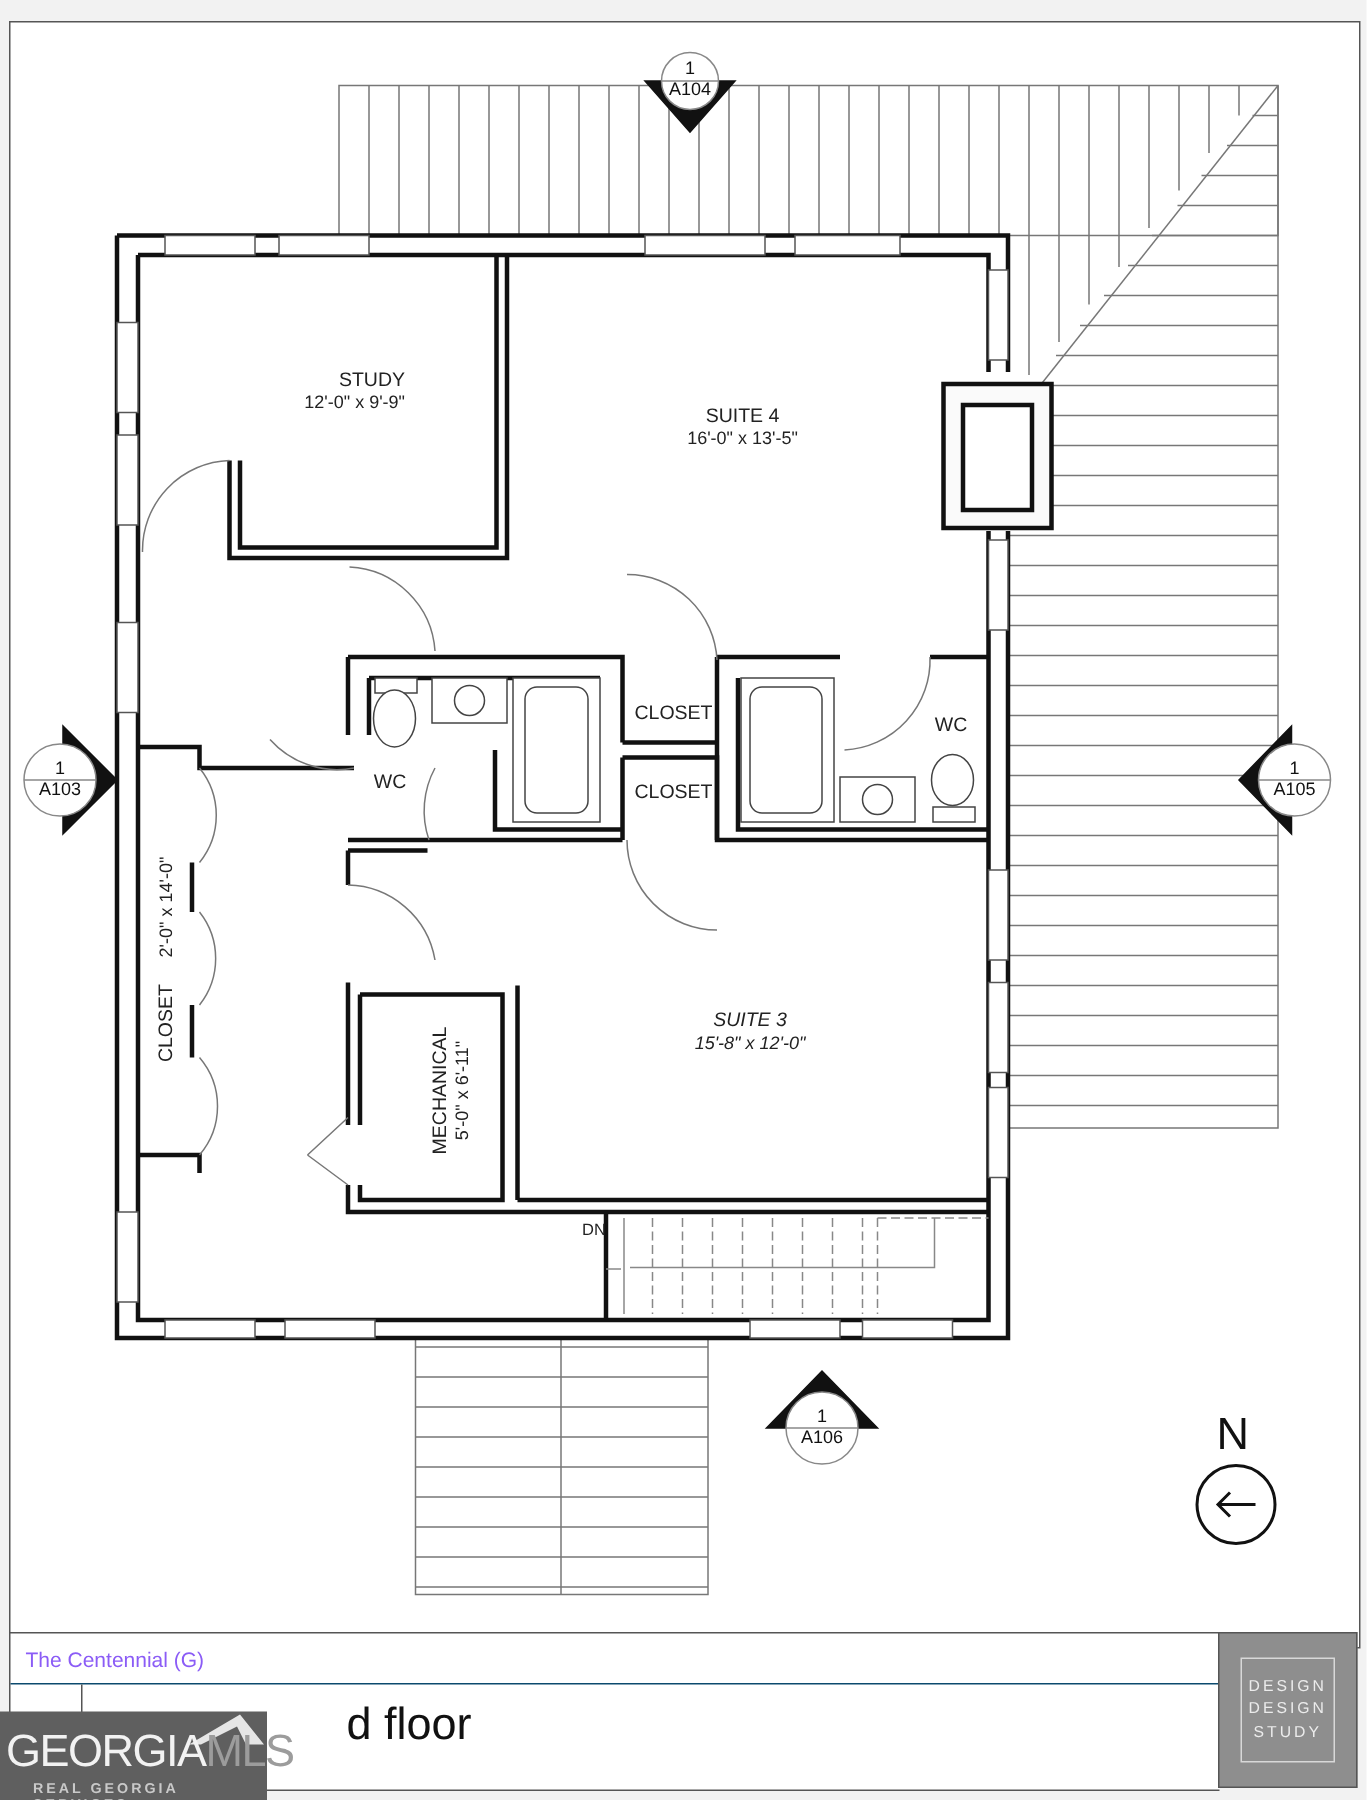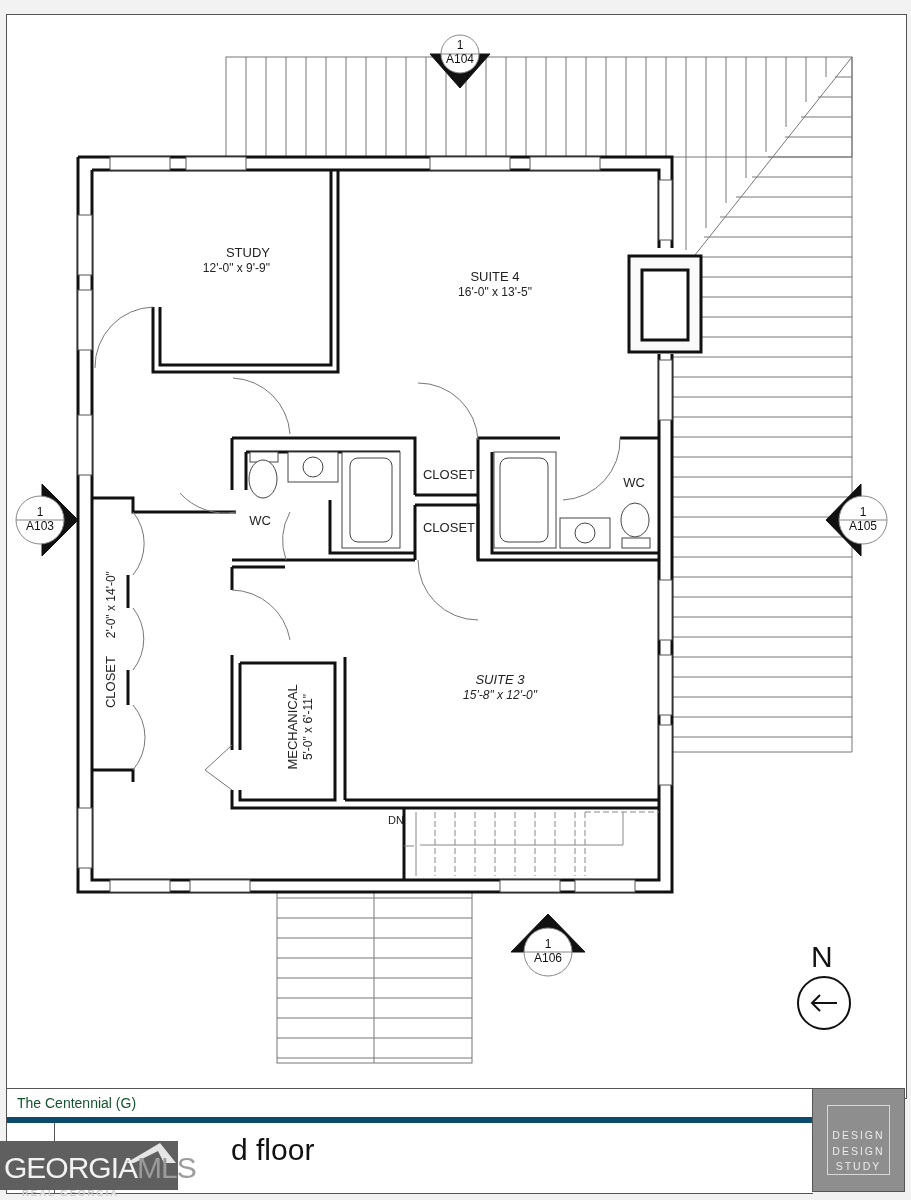--- a/index.html
+++ b/index.html
@@ -18,38 +18,38 @@
   .room-name { font-size: 13px; }
   .room-dim { font-size: 12px; }
   .vert { transform: rotate(-90deg); transform-origin: center center; }
   .sect { position: absolute; font-size: 12px; color: #111; text-align: center; }
   .titleblock {
     position: absolute; left: 6px; top: 1088px; width: 806px; height: 104px;
     background: #fff; border: 1px solid #555; border-right: none;
   }
   .tb-row1 {
     position: absolute; left: 0; top: 0; width: 100%; height: 34px;
-    border-bottom: 6px solid #0c4a6e; font-size: 14px; color: #14532d;
+    border-bottom: 1px solid #0c4a6e; font-size: 14px; color: #8b5cf6;
     display: flex; align-items: center; padding-left: 10px; box-sizing: border-box;
   }
   .tb-left-cell { position: absolute; left: 0; top: 34px; width: 47px; height: 70px; border-right: 1px solid #555; }
   .tb-sheet-title {
     position: absolute; left: 208px; top: 44px; font-size: 30px; color: #111; margin-left: 16px;
   }
   .dwc-logo {
     position: absolute; left: 812px; top: 1088px; width: 93px; height: 104px;
     background: #8e8e8e; border: 1px solid #555; box-sizing: border-box;
   }
   .dwc-inner {
     position: absolute; left: 14px; top: 16px; width: 61px; height: 68px;
     border: 1px solid #d8d8d8; color: #ececec; font-size: 10.5px; letter-spacing: 2px;
-    display: flex; flex-direction: column; align-items: center; justify-content: flex-end; line-height: 1.45;
+    display: flex; flex-direction: column; align-items: center; justify-content: center; line-height: 1.45;
   }
   .gmls {
-    position: absolute; left: 0; top: 1141px; width: 178px; height: 49px;
+    position: absolute; left: 0; top: 1141px; width: 178px; height: 59px;
     background: #5f5f5f;
   }
   .gmls-word {
     position: absolute; left: 4px; top: 10px; font-size: 30px; letter-spacing: -1px; color: #f2f2f2;
   }
   .gmls-word .mls { color: #9c9c9c; }
   .gmls-sub {
     position: absolute; left: 22px; top: 46px; font-size: 9.5px; letter-spacing: 2px; color: #c9c9c9; font-weight: bold;
   }
   .gmls-roof { position: absolute; left: 120px; top: 0px; }

